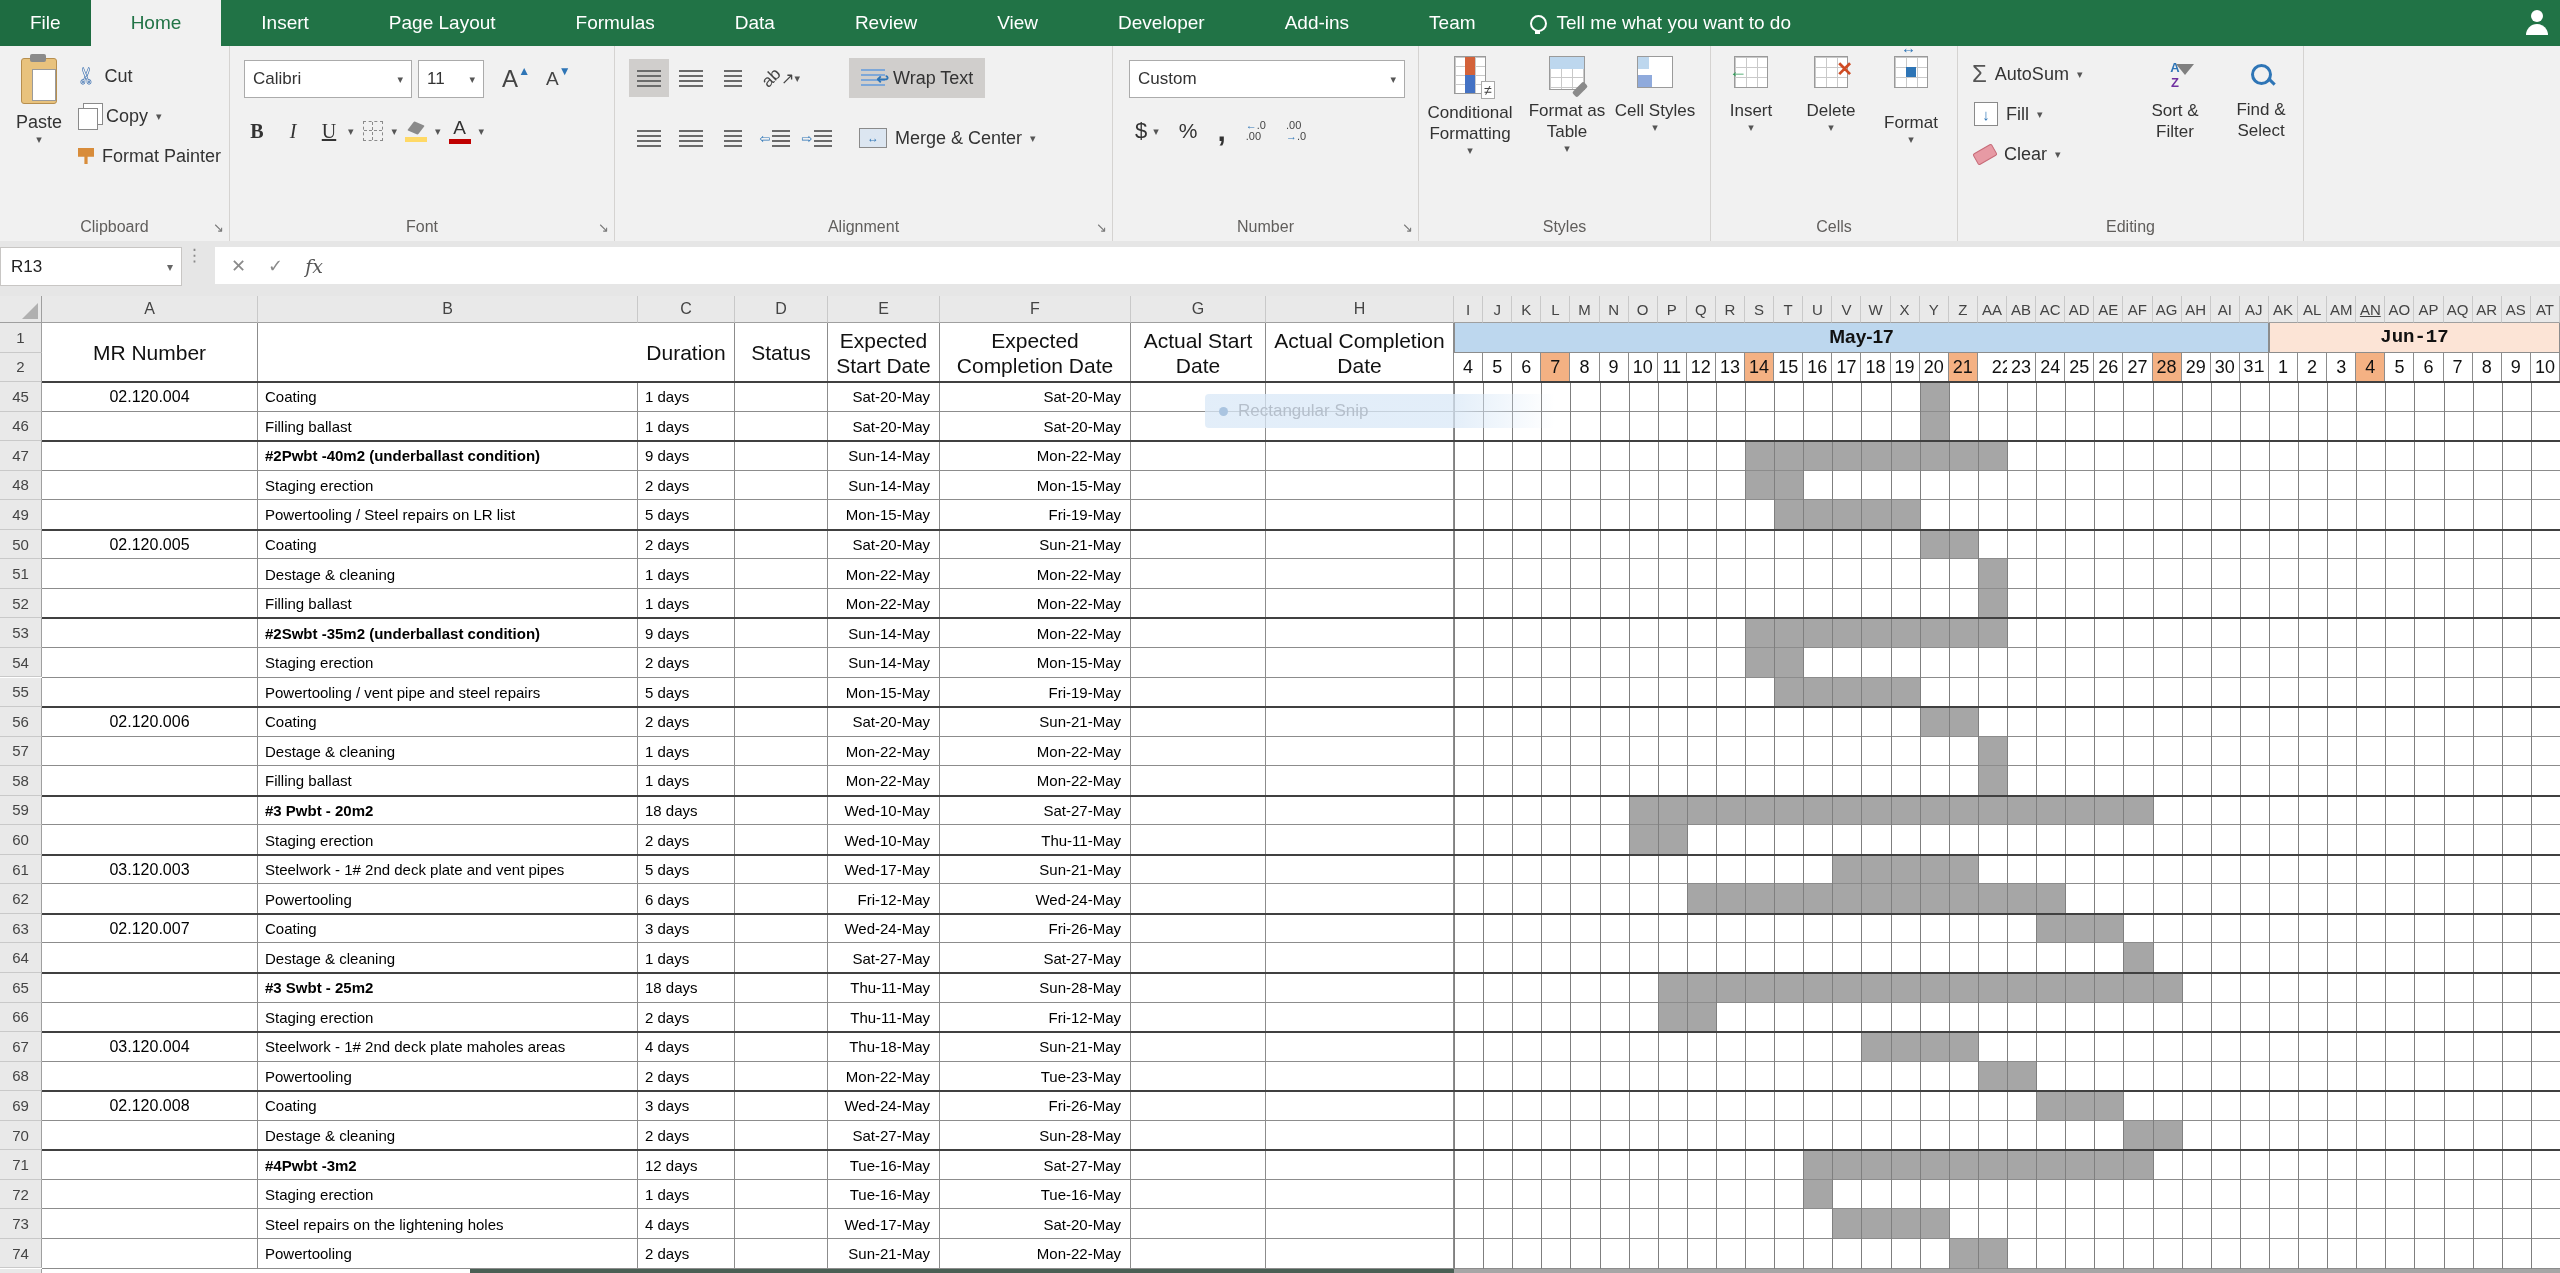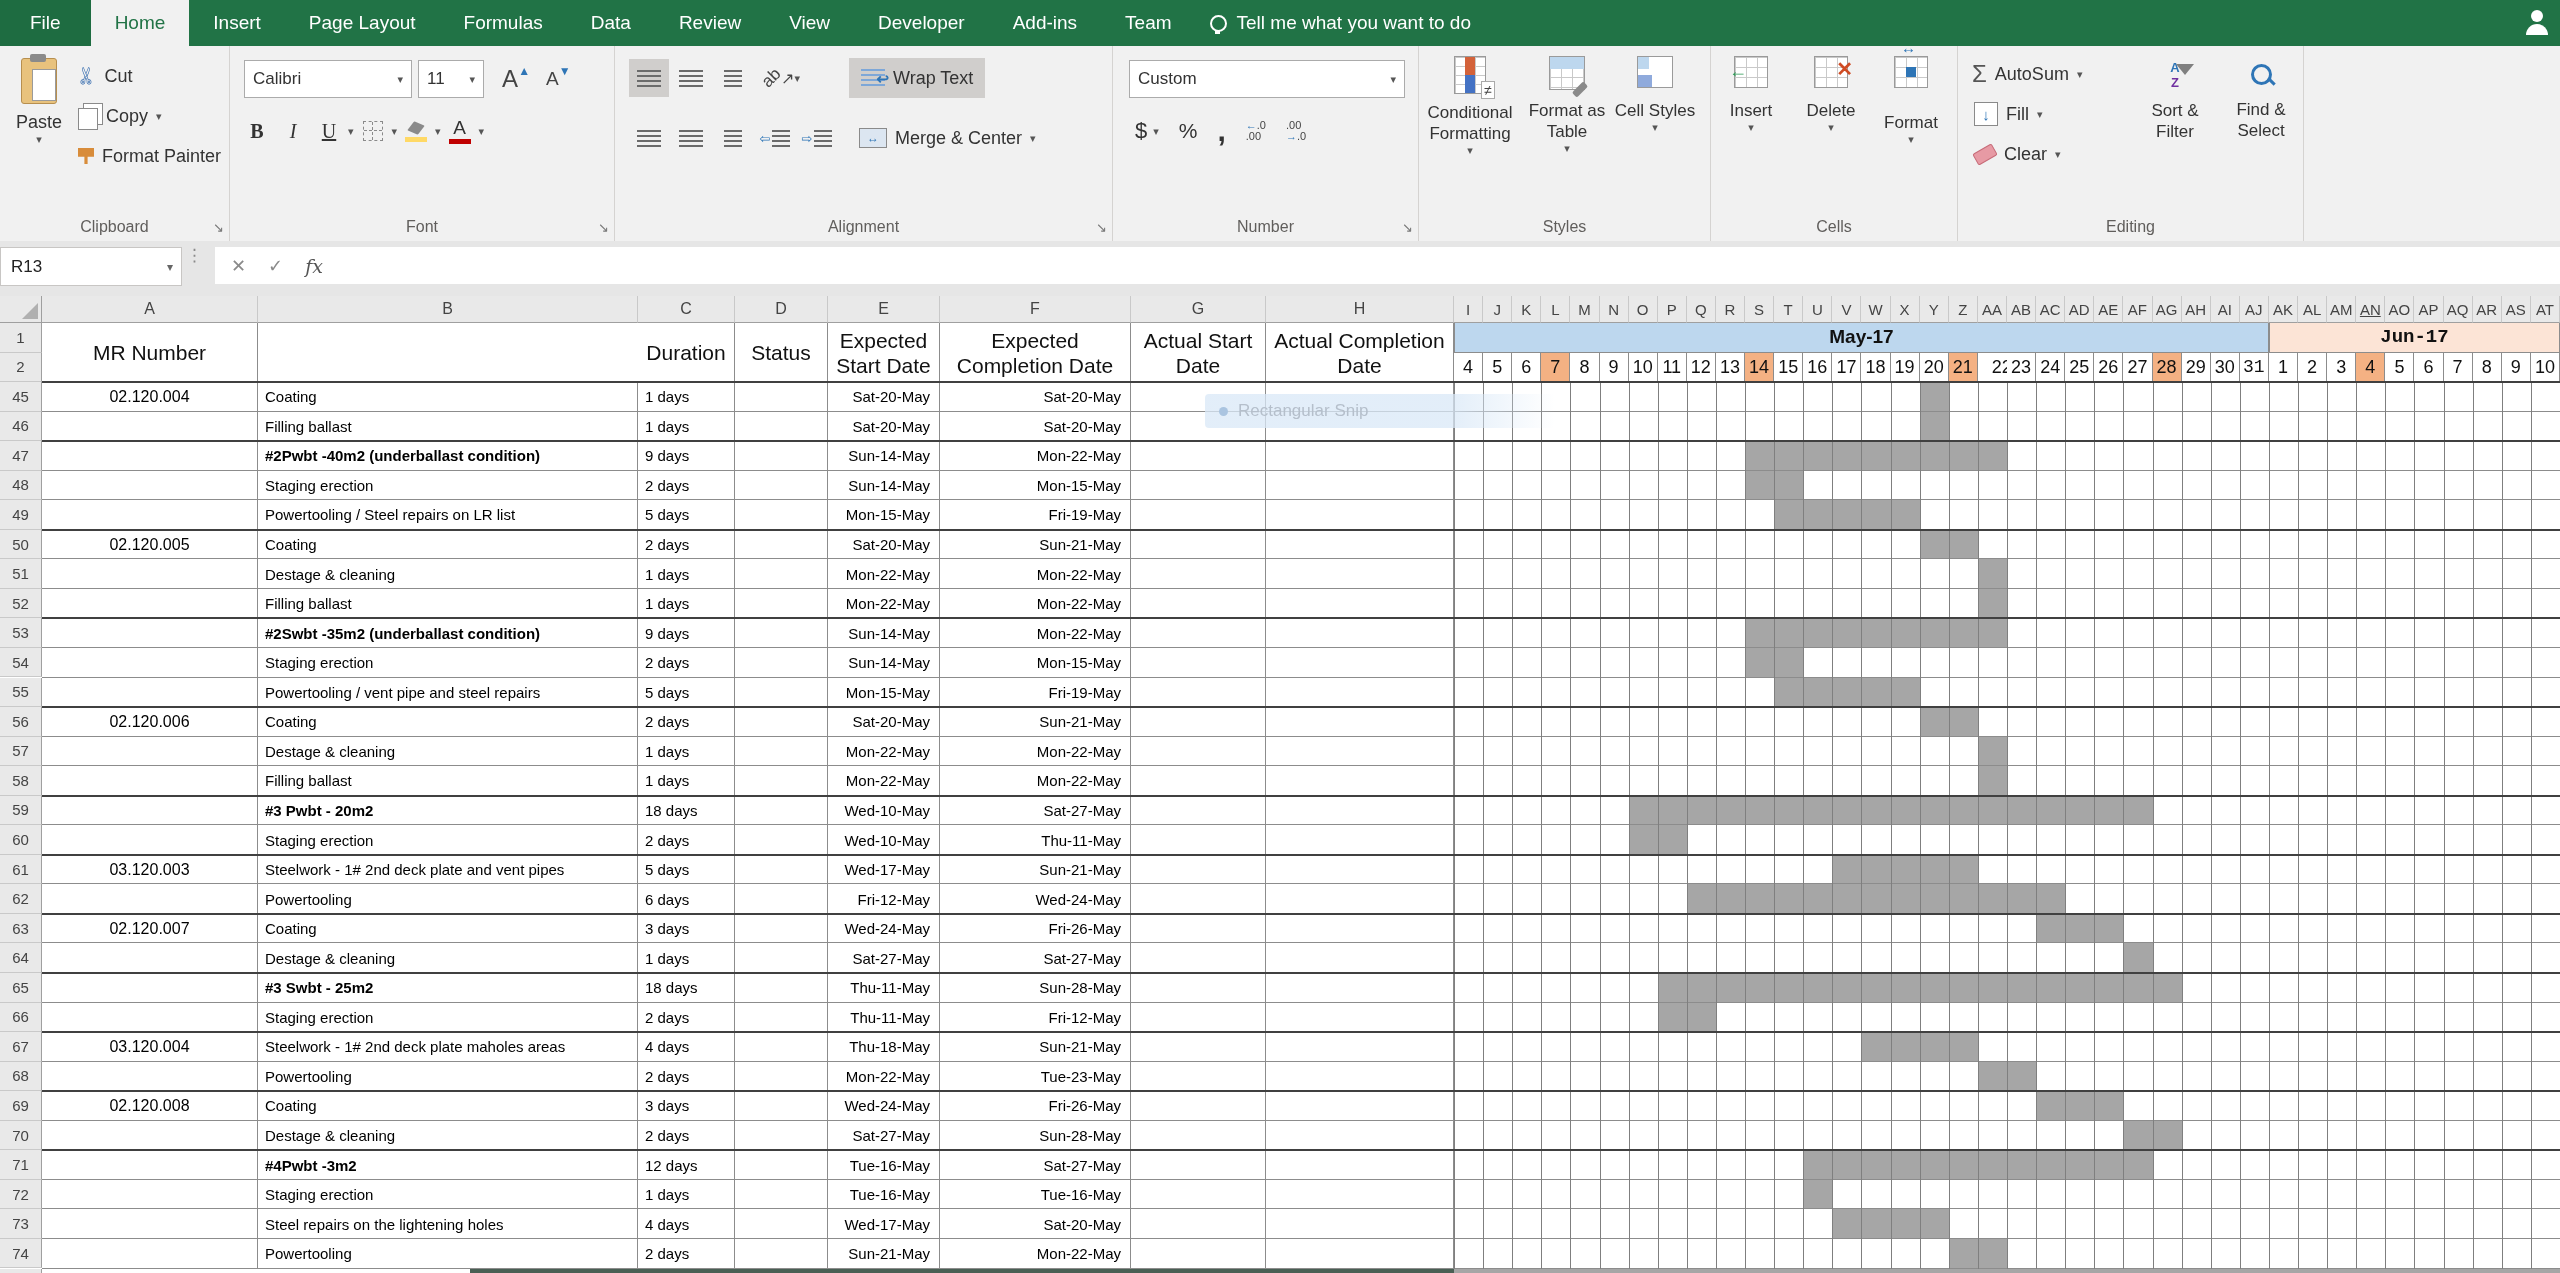--- a/index.html
+++ b/index.html
@@ -1,20 +1,20 @@
 <!DOCTYPE html>
 <html><head>
 <meta charset="utf-8">
 <style>
   html,body{margin:0;padding:0;background:#fff;font-family:"Liberation Sans",sans-serif;}
   #app{position:relative;width:2560px;height:1273px;overflow:hidden;background:#fff;-webkit-font-smoothing:antialiased;}
 
   
   .tabbar{position:absolute;left:0;top:0;width:2560px;height:46px;background:#217346;display:flex;align-items:stretch;}
-  .tab{color:#fff;font-size:19px;display:flex;align-items:center;padding:0 24px;cursor:default;white-space:nowrap;}
+  .tab{color:#fff;font-size:19px;display:flex;align-items:center;padding:0 40px;cursor:default;white-space:nowrap;}
   .tab.file{background:#1e6c41;padding:0 30px;}
   .tab.active{background:#f1f1f1;color:#217346;}
   .tellme{display:flex;align-items:center;color:#fff;font-size:19px;margin-left:14px;gap:10px;}
   .bulb{width:13px;height:13px;border:2px solid #fff;border-radius:50%;position:relative;}
   .bulb:after{content:"";position:absolute;left:3px;top:13px;width:5px;height:4px;background:#fff;}
   .persona{position:absolute;right:6px;top:6px;width:34px;height:34px;}
   .p-head{position:absolute;left:11px;top:4px;width:12px;height:12px;border-radius:50%;background:#fff;}
   .p-body{position:absolute;left:6px;top:18px;width:22px;height:11px;border-radius:11px 11px 0 0;background:#fff;}
 
   

